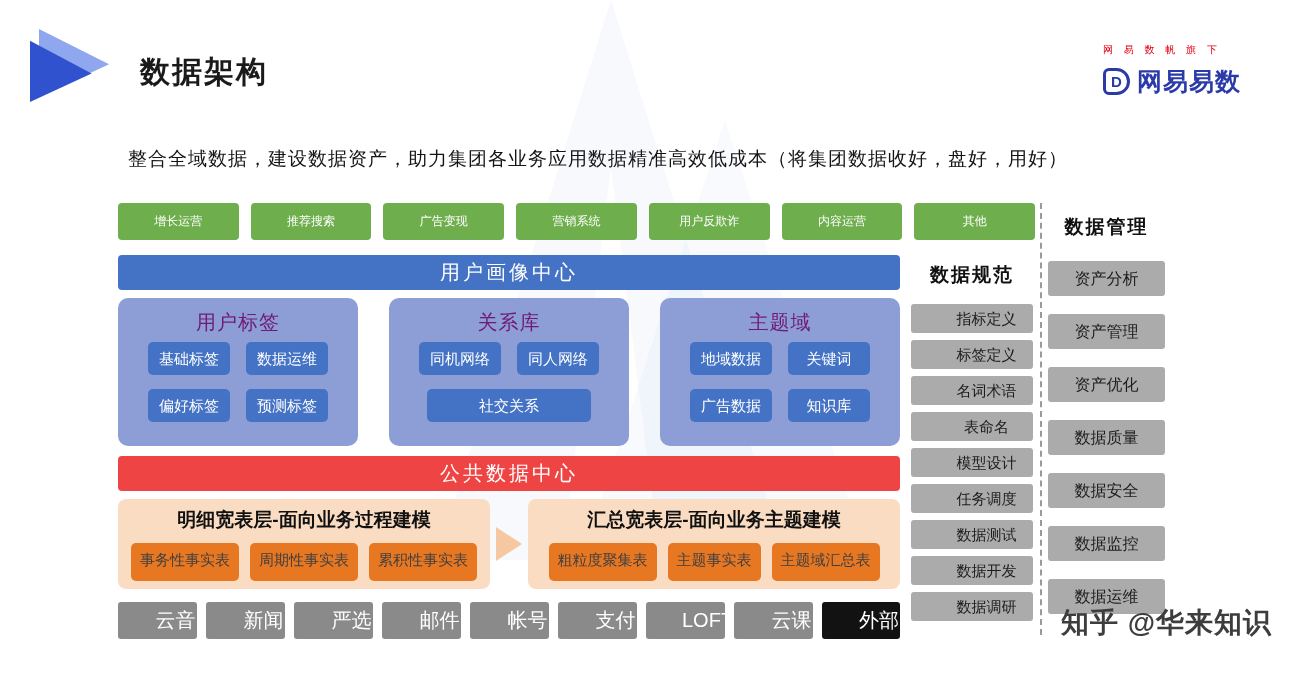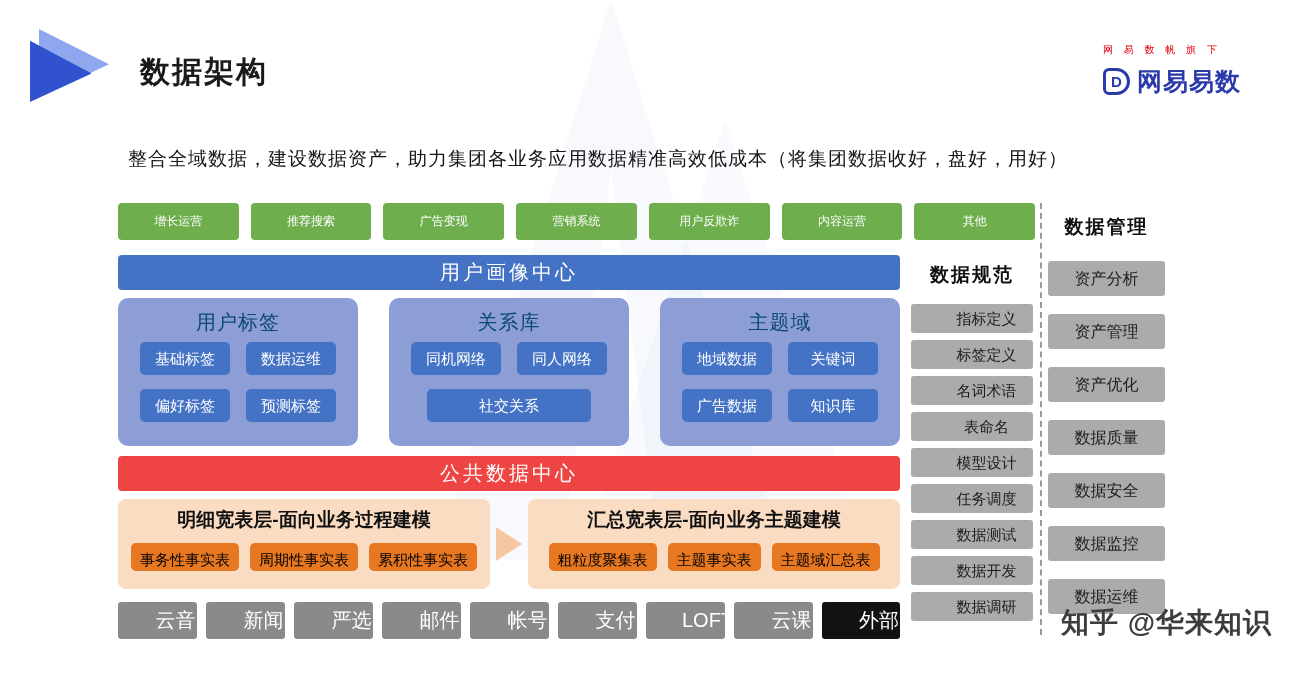--- a/index.html
+++ b/index.html
@@ -47,30 +47,30 @@
   .std-item { height:29px; line-height:29px; background:#ababab; color:#1c1c1c; text-align:center; font-size:15px; border-radius:3px;padding-left:29px; }
 
   
   .main { position:absolute; left:118px; top:255px; width:782px; }
   .banner { height:35px; line-height:35px; text-align:center; color:#fff; font-size:20px; border-radius:4px; letter-spacing:3px; }
   .banner-blue { background:#4472c4; }
   .banner-orange { background:#ef4444; margin-top:10px; }
 
   .upc-row { display:flex; gap:31px; margin-top:8px; }
   .group { flex:1; background:#8d9ed6; border-radius:10px; height:148px; padding-top:8px; }
-  .group-title { text-align:center; font-size:20px; color:#0c4a6e; height:36px; line-height:32px; letter-spacing:1px; }
+  .group-title { text-align:center; font-size:20px; color:#701a75; height:36px; line-height:32px; letter-spacing:1px; }
   .chips { display:flex; flex-wrap:wrap; justify-content:center; column-gap:16px; row-gap:14px; padding:0 8px; }
-  .chip { background:#4472c4; color:#fff; font-size:15px; height:33px; line-height:33px; border-radius:5px; width:90px; text-align:center; }
+  .chip { background:#4472c4; color:#fff; font-size:15px; height:33px; line-height:33px; border-radius:5px; width:82px; text-align:center; }
   .group-relations .chip:last-child { width:164px; }
 
   .pdc-row { display:flex; align-items:center; margin-top:8px; }
   .pdc-box { width:372px; background:#fadcc2; border-radius:8px; height:90px; padding-top:8px; }
   .pdc-title { text-align:center; font-size:19px; font-weight:bold; color:#111; }
   .pdc-chips { display:flex; justify-content:center; gap:11px; margin-top:10px; }
-  .chip-orange { background:#e87722; color:#000000; font-size:15px; height:28px; line-height:34px; border-radius:5px; padding:0 9px; }
+  .chip-orange { background:#e87722; color:#404040; font-size:15px; height:38px; line-height:34px; border-radius:5px; padding:0 9px; }
   .pdc-arrow { width:26px; height:34px; background:#f6c8a2; clip-path:polygon(0 0, 100% 50%, 0 100%); margin:0 6px; }
 
   .src-row { display:flex; gap:9px; margin-top:13px; }
   .src-list { display:flex; gap:9px; }
   .src-chip { width:79px; height:37px; line-height:37px; text-align:center; background:#8a8a8a; color:#fff; font-size:20px; border-radius:3px;padding-left:36px; }
   .src-chip.external { background:#121212; }
 
   .zhihu { position:absolute; right:26px; bottom:40px; font-size:28px; color:#3d3d3d; font-weight:bold; letter-spacing:1px; }
 </style>
 </head>

